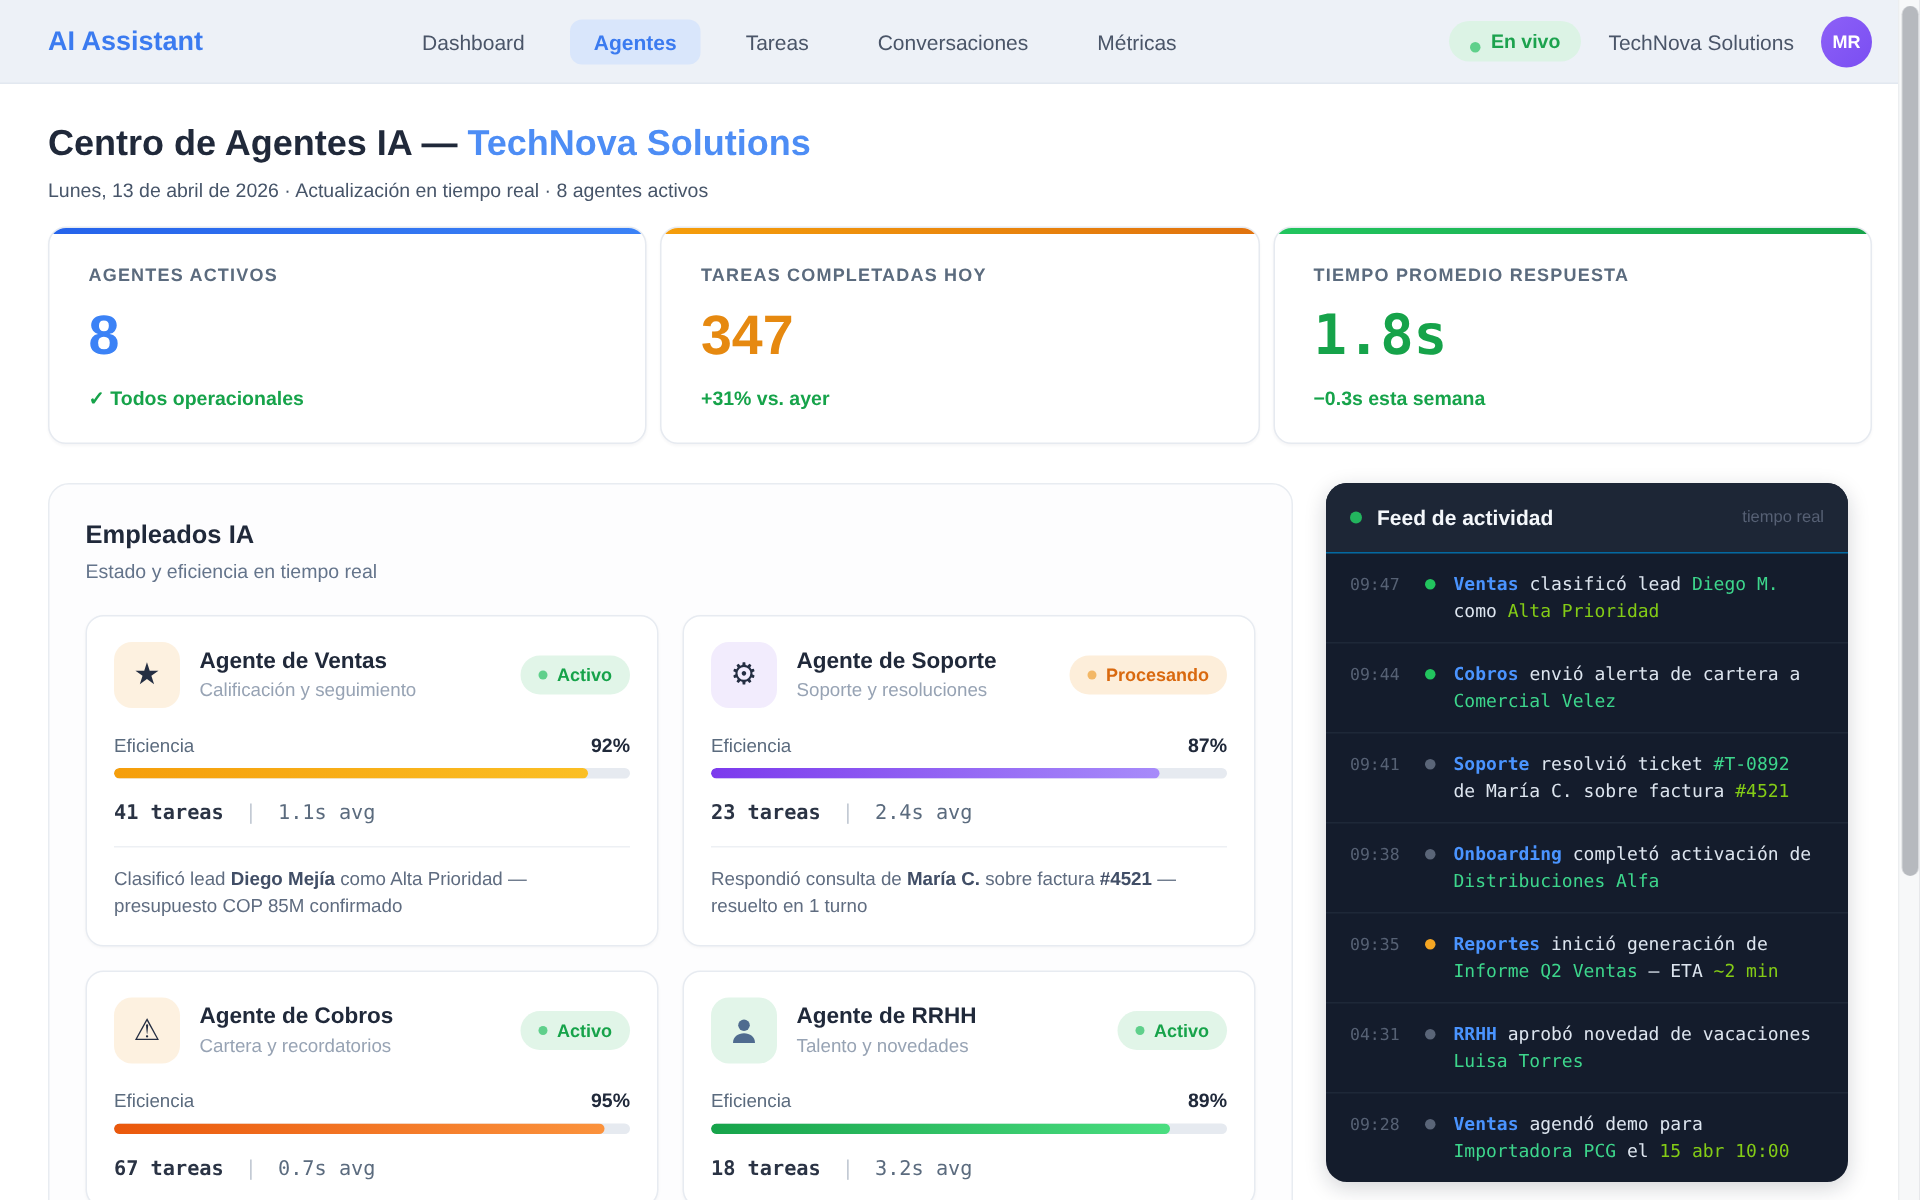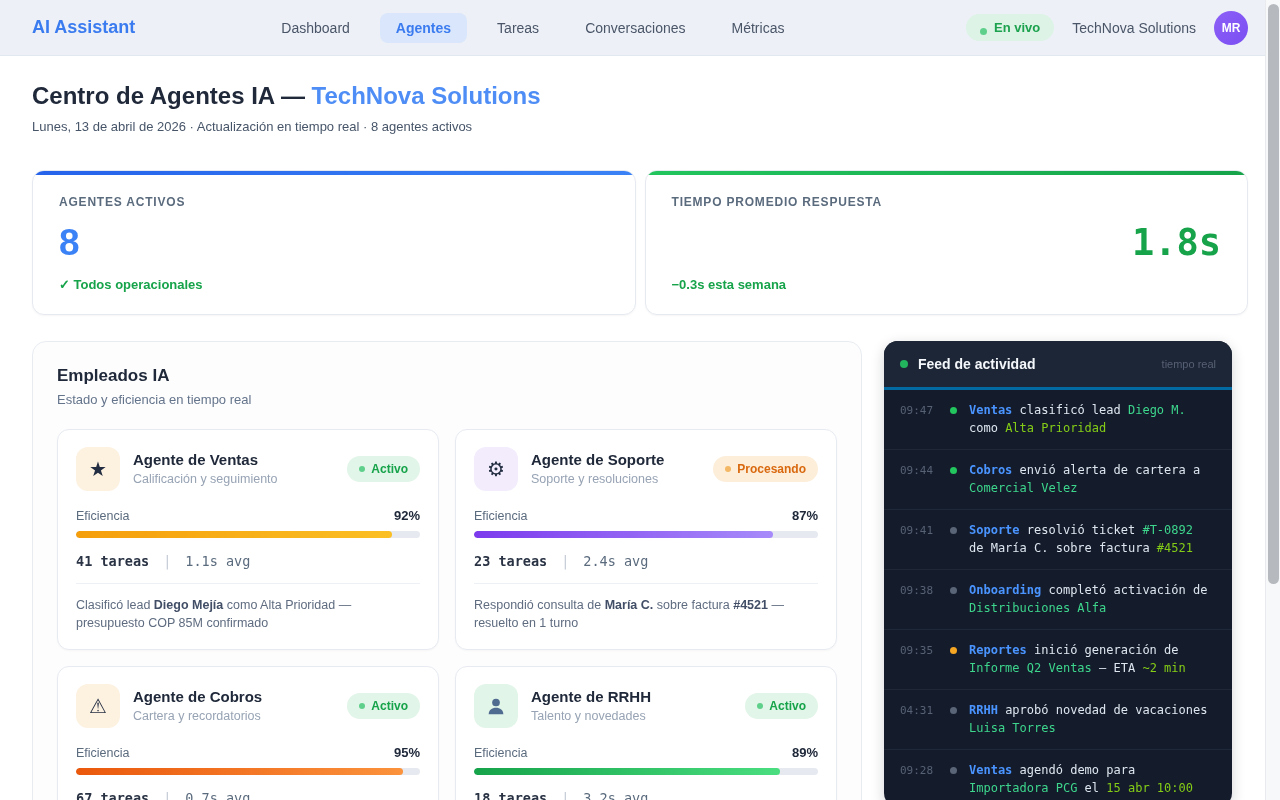--- a/index.html
+++ b/index.html
@@ -1,18 +1,18 @@
 <!DOCTYPE html>
 <html><head>
 <meta charset="utf-8">
 <style>
   * { margin:0; padding:0; box-sizing:border-box; }
   html,body { width:1280px; height:800px; overflow:hidden; background:#ffffff;
     font-family:"Liberation Sans", sans-serif; }
-  .mono { font-family:"DejaVu Sans Mono", monospace;text-align:right; }
+  .mono { font-family:"DejaVu Sans Mono", monospace; }
 
   
   .topnav { height:56px; background:#edf1f7; border-bottom:1px solid #e2e8f0;
     display:flex; align-items:center; padding:0 32px; }
   .logo { color:#3b7bf0; font-weight:bold; font-size:18px; margin-right:130px; }
   .nav-items { display:flex; align-items:center; gap:14px; }
   .nav-item { font-size:14px; color:#4a5568; padding:7px 16px; border-radius:8px; cursor:pointer; }
   .nav-item.active { background:#d9e6fb; color:#3b7bf0; font-weight:bold; }
   .nav-right { margin-left:auto; display:flex; align-items:center; gap:18px; }
   .live-pill { background:#dcf3e5; border-radius:999px; padding:6px 14px;
@@ -23,21 +23,21 @@
     background:linear-gradient(135deg,#8d60f7,#7a4ef2); color:#fff; font-size:12px;
     font-weight:bold; display:flex; align-items:center; justify-content:center; }
 
   
   .main { padding:26px 32px 0 32px; }
   .page-title { font-size:24px; font-weight:bold; color:#20293a; }
   .page-title .accent { color:#4d8df5; }
   .page-sub { font-size:13px; color:#475569; margin-top:9px; }
 
   
-  .stats-row { display:flex; gap:9px; margin-top:36px; }
+  .stats-row { display:flex; gap:9px; margin-top:17px; }
   .stat-card { flex:1; background:#fff; border:1px solid #e6eaf0; border-radius:12px;
     overflow:hidden; box-shadow:0 1px 2px rgba(16,24,40,.04); }
   .stat-accent { height:4px; }
   .stat-inner { padding:20px 26px 22px 26px; }
   .stat-label { font-size:12px; letter-spacing:.8px; color:#5b6b7e; font-weight:bold; }
   .stat-value { font-size:37px; font-weight:bold; margin-top:14px; line-height:1.1; }
   .stat-value.mono { font-family:"DejaVu Sans Mono", monospace; }
   .stat-delta { font-size:13px; font-weight:bold; color:#16a34a; margin-top:13px; }
 
   
@@ -70,21 +70,21 @@
   .a-tasks { font-weight:bold; color:#2a3344; }
   .a-sep { color:#c3cad4; }
   .a-avg { color:#5b6b7e; }
   .a-divider { height:1px; background:#edf0f4; margin:14px 0 12px 0; }
   .a-note { font-size:12.5px; color:#5f6c80; line-height:1.45; }
   .a-note b { color:#414e66; }
 
   
   .feed-panel { width:348px; background:#141c2c; border-radius:14px; overflow:hidden;
     height:466px; box-shadow:0 4px 14px rgba(16,24,40,.18); }
-  .feed-head { background:#1d2636; border-bottom:3px solid #0369a1;
+  .feed-head { background:#1d2636; border-bottom:1px solid #0369a1;
     padding:15px 16px; display:flex; align-items:center; }
   .feed-head-dot { width:8px; height:8px; border-radius:50%; background:#23b45e; margin-right:10px; }
   .feed-title { color:#f4f7fb; font-size:14px; font-weight:bold; }
   .feed-meta { margin-left:auto; color:#566074; font-size:11px; }
   .feed-list { }
   .f-entry { display:flex; padding:11px 10px 11px 16px; border-bottom:1px solid #1e2838; }
   .f-time { font-family:"DejaVu Sans Mono", monospace; font-size:11px; color:#566174;
     width:42px; flex:0 0 auto; padding-top:3px; }
   .f-dot { width:7px; height:7px; border-radius:50%; flex:0 0 auto; margin:6px 12px 0 8px; }
   .f-text { font-family:"DejaVu Sans Mono", monospace; font-size:12px; line-height:18.5px;
@@ -129,20 +129,28 @@
   <section class="stats-row" id="stats-row">
       <div class="stat-card">
     <div class="stat-accent" style="background: linear-gradient(90deg, rgb(37, 99, 235), rgb(59, 130, 246));"></div>
     <div class="stat-inner">
       <div class="stat-label">AGENTES ACTIVOS</div>
       <div class="stat-value" style="color: rgb(59, 130, 246);">8</div>
       <div class="stat-delta">✓ Todos operacionales</div>
     </div>
   </div>
       <div class="stat-card">
+    <div class="stat-accent" style="background: linear-gradient(90deg, rgb(245, 158, 11), rgb(224, 114, 14));"></div>
+    <div class="stat-inner">
+      <div class="stat-label">TAREAS COMPLETADAS HOY</div>
+      <div class="stat-value" style="color: rgb(230, 137, 16);">347</div>
+      <div class="stat-delta">+31% vs. ayer</div>
+    </div>
+  </div>
+      <div class="stat-card">
     <div class="stat-accent" style="background: linear-gradient(90deg, rgb(34, 197, 94), rgb(22, 163, 74));"></div>
     <div class="stat-inner">
       <div class="stat-label">TIEMPO PROMEDIO RESPUESTA</div>
       <div class="stat-value mono" style="color: rgb(22, 163, 74);">1.8s</div>
       <div class="stat-delta">−0.3s esta semana</div>
     </div>
   </div>
     </section>
 
   <div class="columns">

